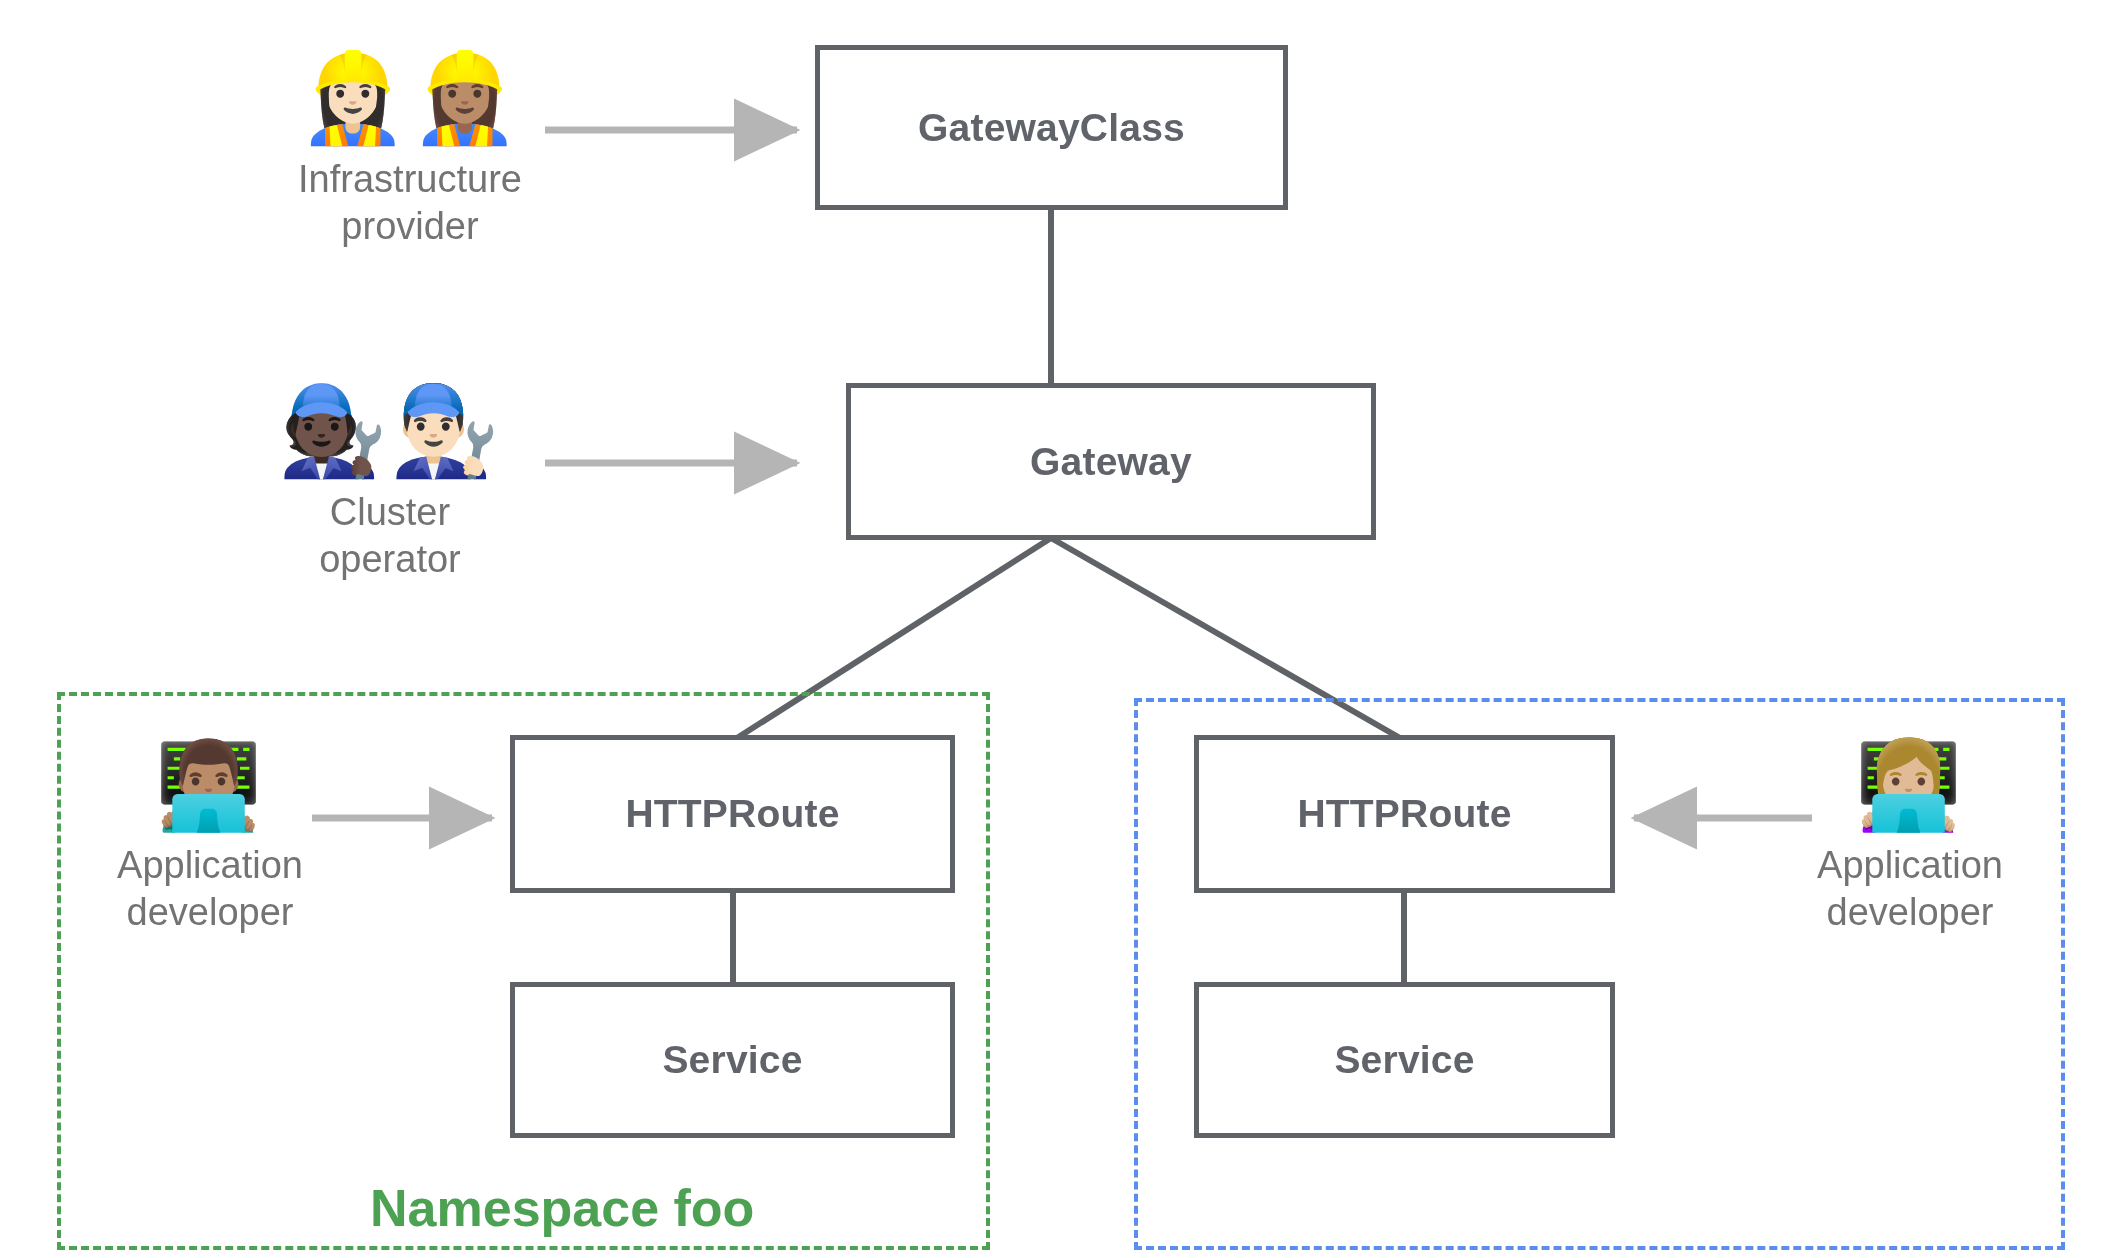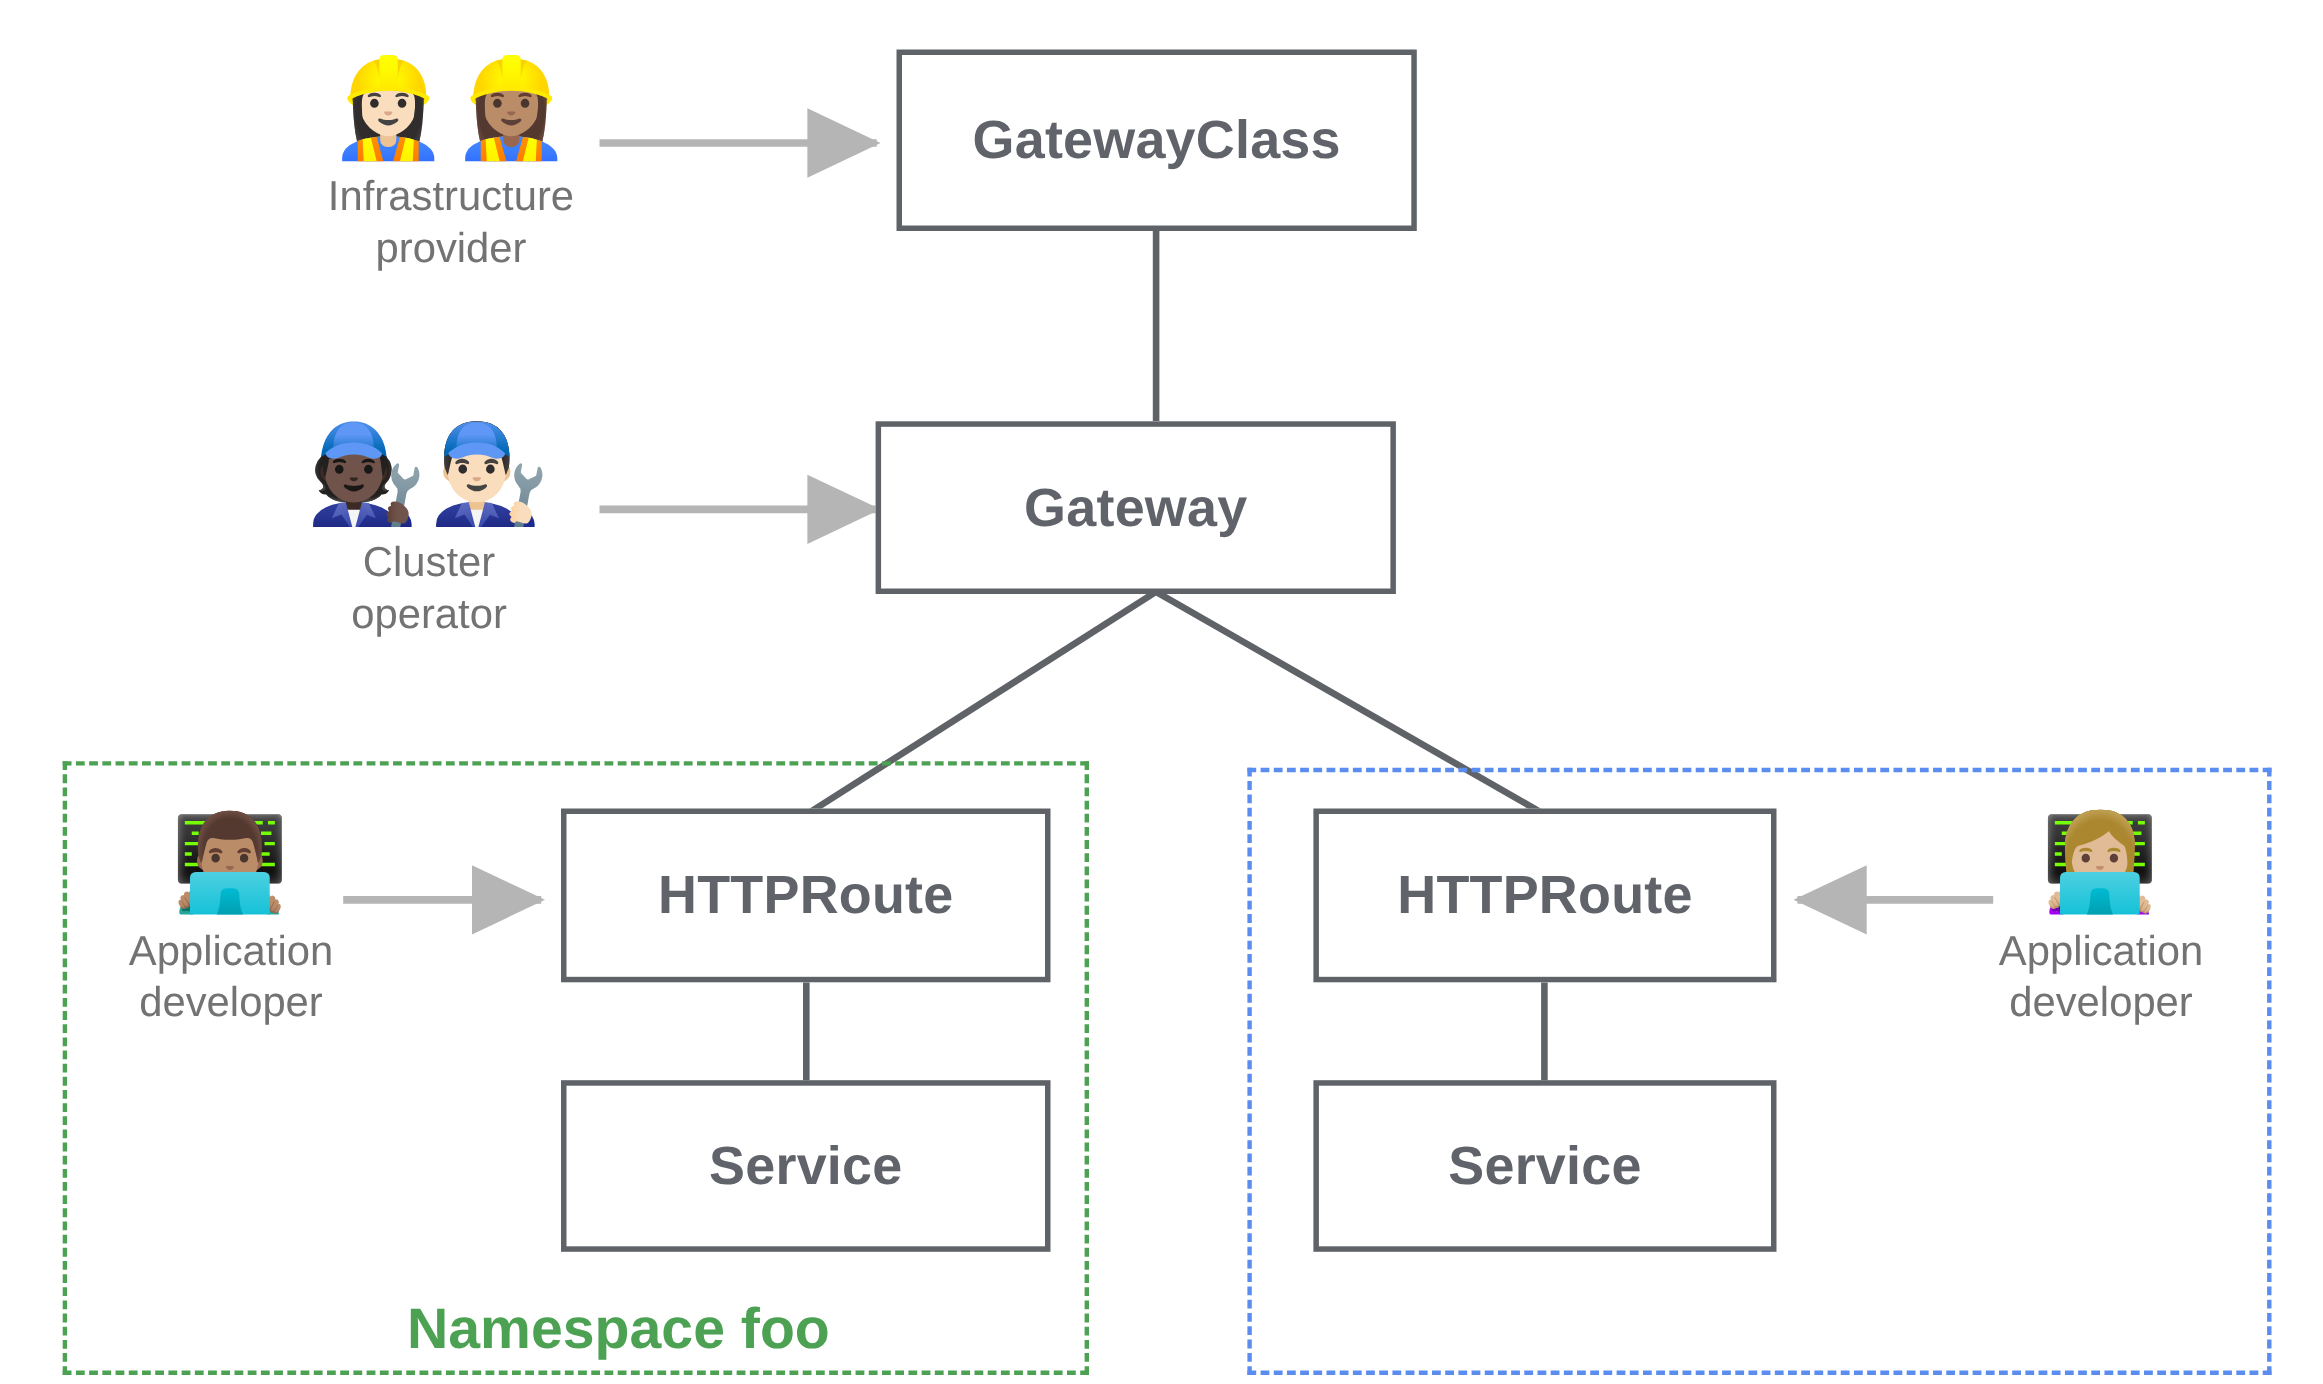--- a/index.html
+++ b/index.html
@@ -31,21 +31,21 @@
     box-sizing: border-box;
     border: 5px solid #5f6368;
     background: #ffffff;
     display: flex;
     align-items: center;
     justify-content: center;
   }
   .node-label {
     font-family: "Liberation Sans", sans-serif;
     font-weight: bold;
-    font-size: 49px;
+    font-size: 39px;
     color: #60636a;
     letter-spacing: 0.2px;
     white-space: nowrap;
   }
   
   .ns-box {
     position: absolute;
     box-sizing: border-box;
     background: transparent;
   }
@@ -127,21 +127,21 @@
 
   <div class="ns-box ns-foo" style="left:57px; top:692px; width:933px; height:558px;"></div>
   <div class="ns-label ns-label-foo" style="left:370px; top:1178px;">Namespace foo</div>
 
   <div class="ns-box ns-bar" style="left:1134px; top:698px; width:931px; height:552px;"></div>
 
   <div class="node-box" style="left:815px; top:45px; width:473px; height:165px;">
     <span class="node-label">GatewayClass</span>
   </div>
 
-  <div class="node-box" style="left:796px; top:383px; width:473px; height:157px;">
+  <div class="node-box" style="left:846px; top:383px; width:530px; height:157px;">
     <span class="node-label">Gateway</span>
   </div>
 
   <div class="node-box" style="left:510px; top:735px; width:445px; height:158px;">
     <span class="node-label">HTTPRoute</span>
   </div>
 
   <div class="node-box" style="left:510px; top:982px; width:445px; height:156px;">
     <span class="node-label">Service</span>
   </div>

